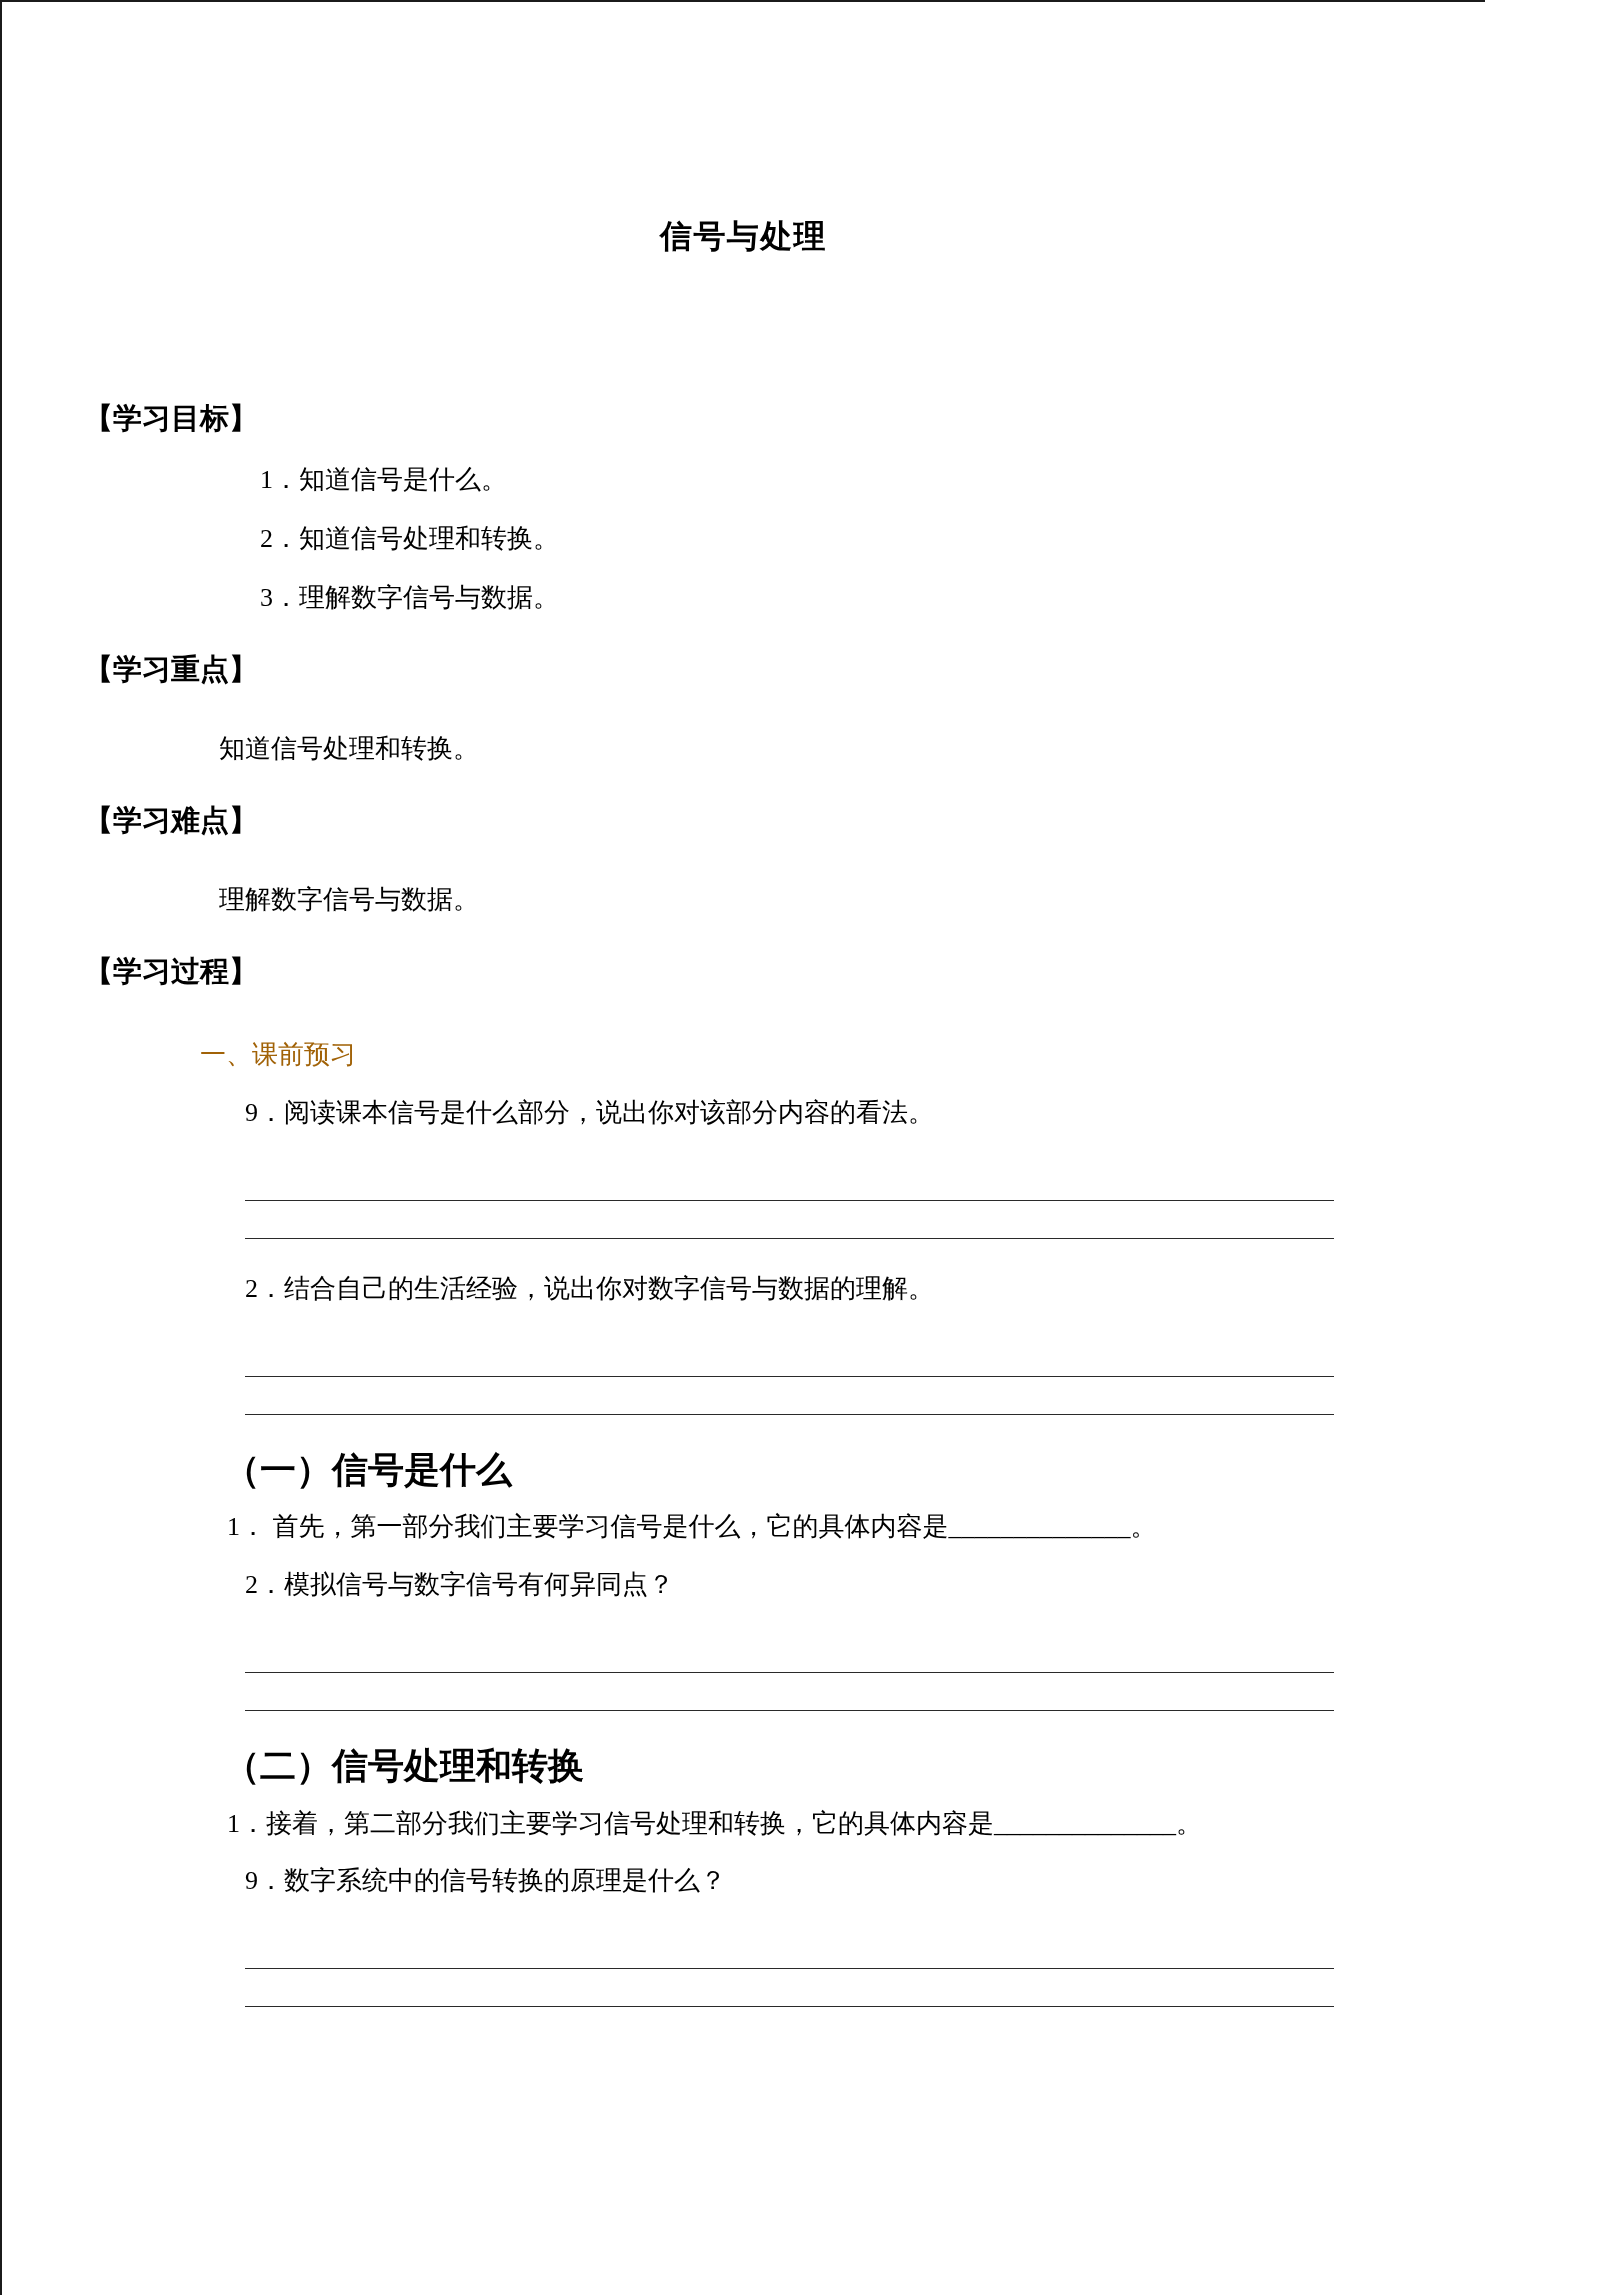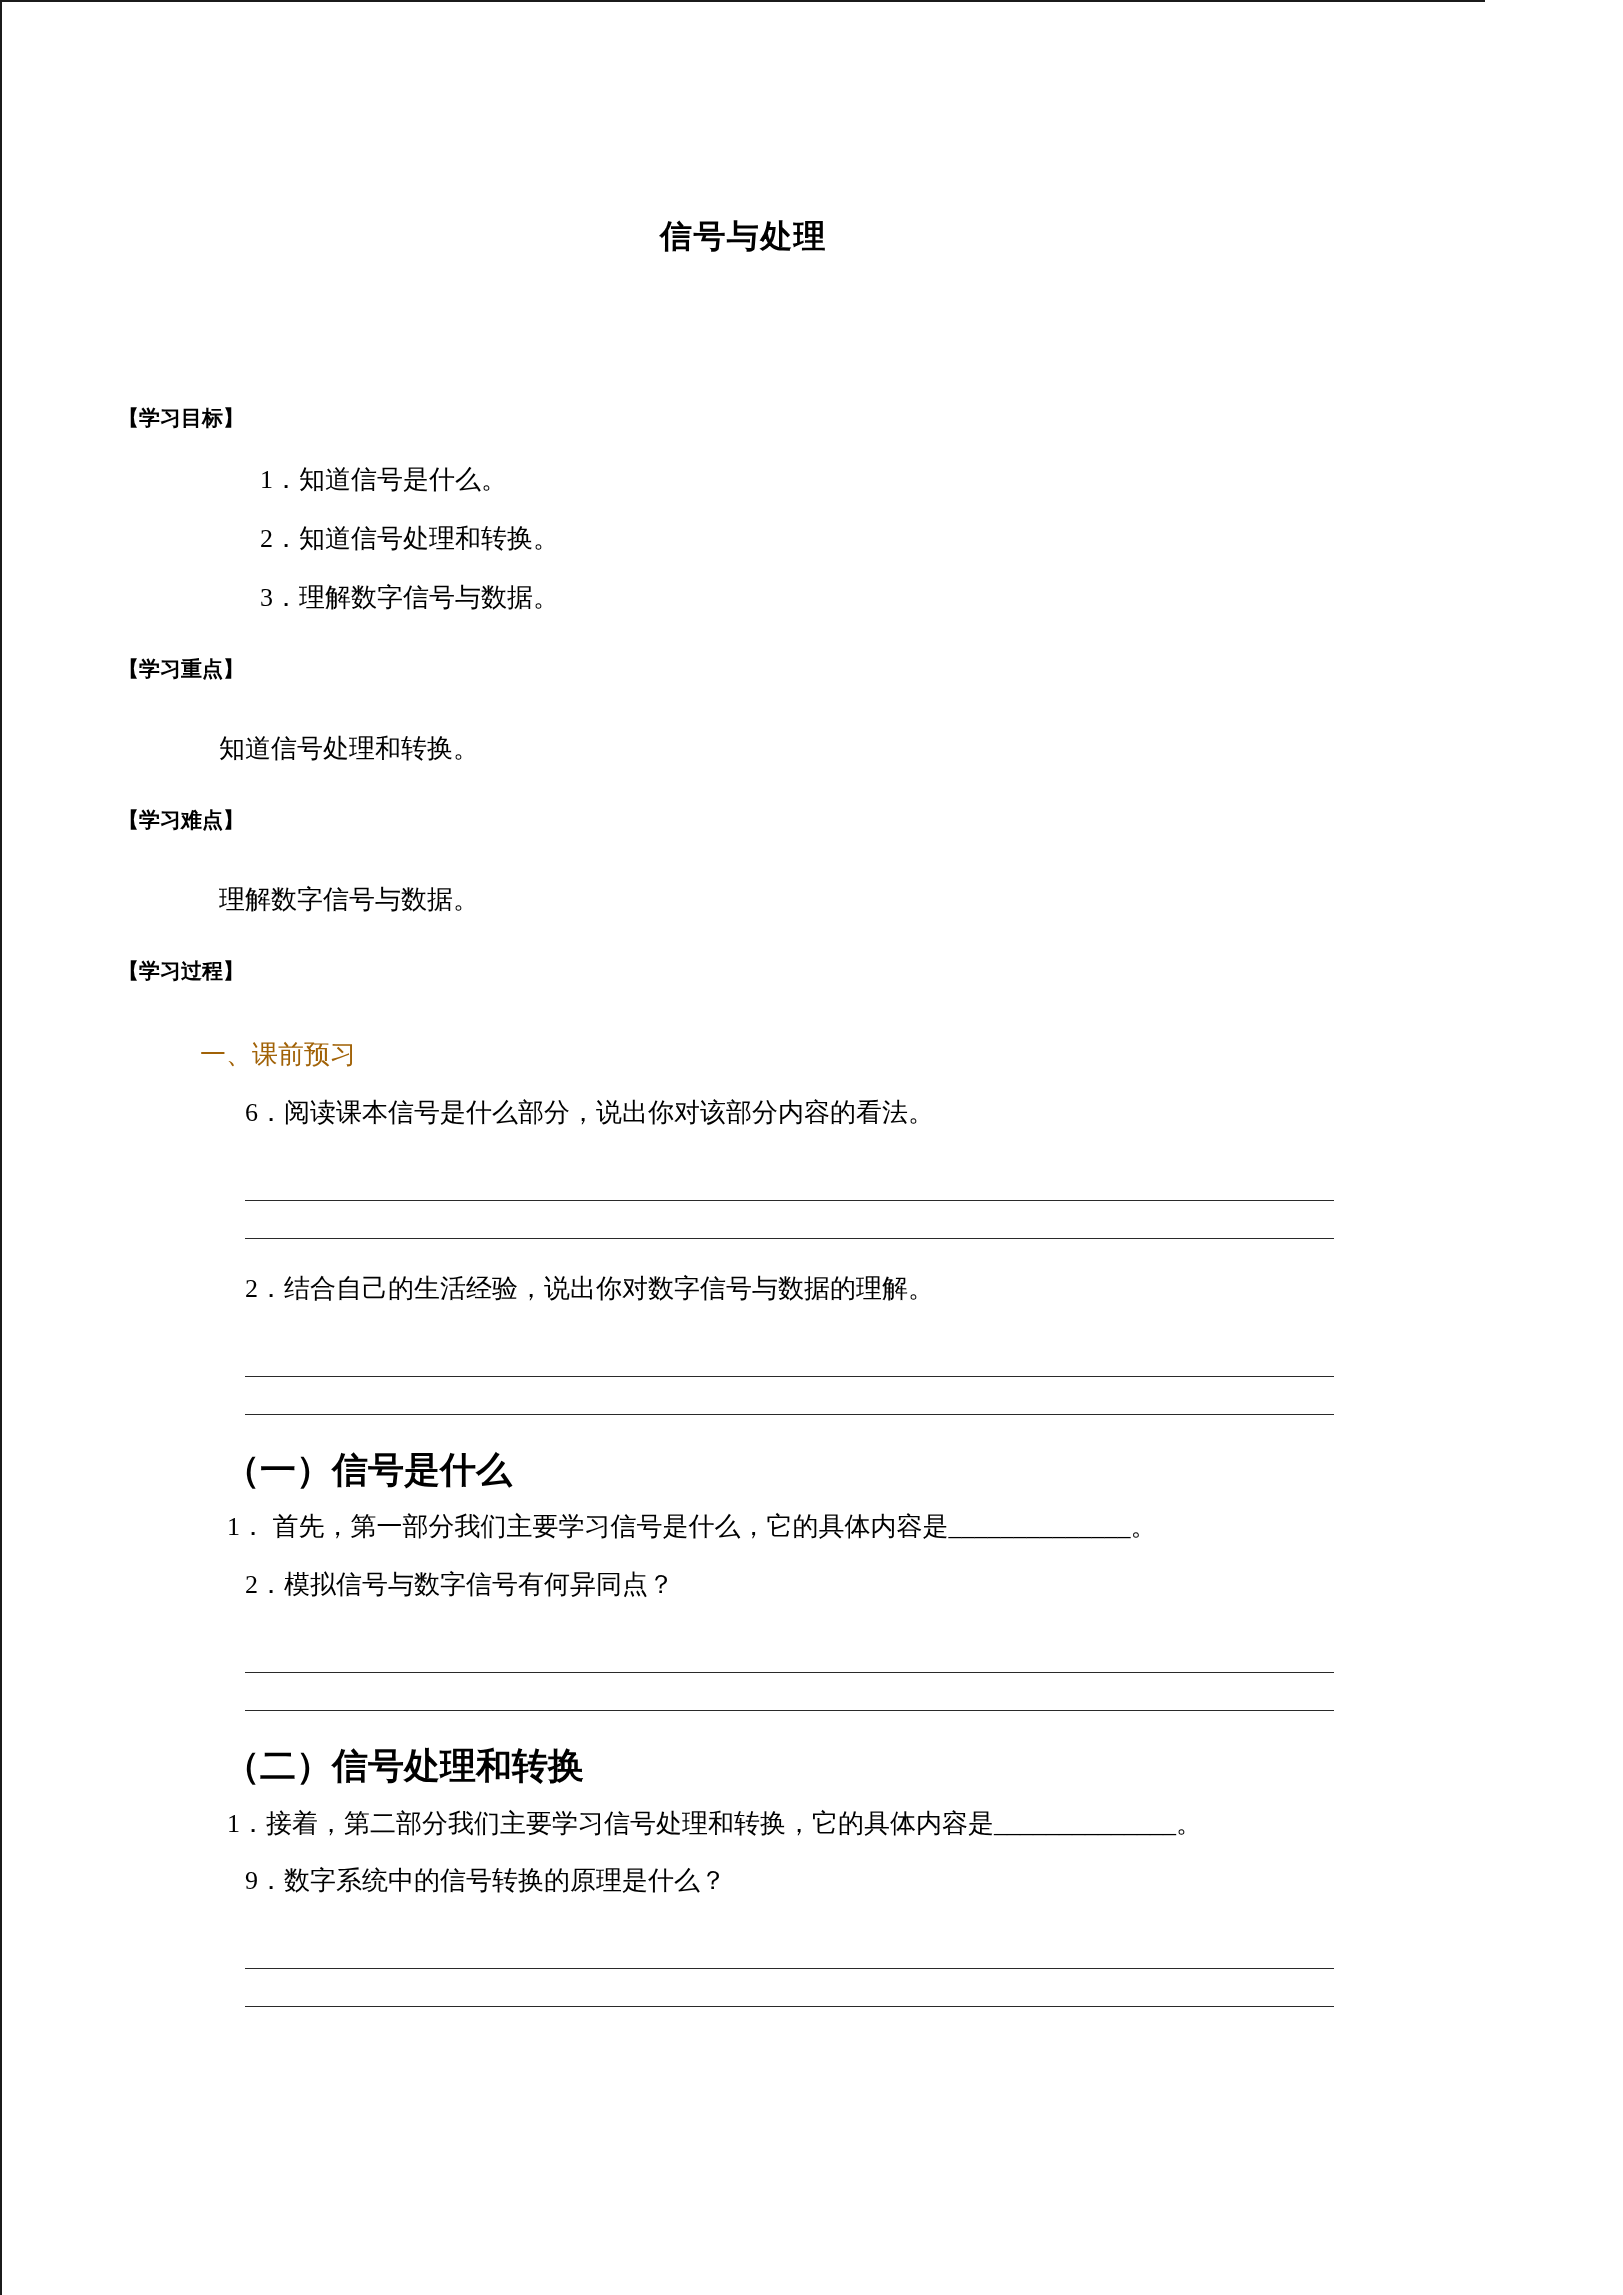--- a/index.html
+++ b/index.html
@@ -18,23 +18,23 @@
   .doc-title {
     padding-top: 215px;
     text-align: center;
     font-family: "Liberation Sans", sans-serif;
     font-size: 32px;
     font-weight: bold;
     line-height: 38px;
     letter-spacing: 1.4px;
   }
   .bracket-heading {
-    margin-left: 116px;
+    margin-left: 82px;
     font-family: "Liberation Sans", sans-serif;
-    font-size: 21px;
+    font-size: 29px;
     font-weight: bold;
     line-height: 40px;
   }
   .h-goal { margin-top: 143px; }
   .h-mid  { margin-top: 31px; }
   .goal-item {
     margin-left: 258px;
     margin-right: 164px;
     font-size: 26px;
     line-height: 40px;
@@ -105,21 +105,21 @@
 
   <div class="bracket-heading h-mid">【学习重点】</div>
   <div class="plain-line">知道信号处理和转换。</div>
 
   <div class="bracket-heading h-mid">【学习难点】</div>
   <div class="plain-line">理解数字信号与数据。</div>
 
   <div class="bracket-heading h-mid">【学习过程】</div>
 
   <div class="level1-heading">一、课前预习</div>
-  <div class="question">6．阅读课本信号是什么部分，说出你对该部分内容的看法。</div>
+  <div class="question">9．阅读课本信号是什么部分，说出你对该部分内容的看法。</div>
   <div class="answer-block">
     <div class="answer-line"></div>
     <div class="answer-line"></div>
   </div>
   <div class="question" style="margin-top:30px;">2．结合自己的生活经验，说出你对数字信号与数据的理解。</div>
   <div class="answer-block">
     <div class="answer-line"></div>
     <div class="answer-line"></div>
   </div>
 

